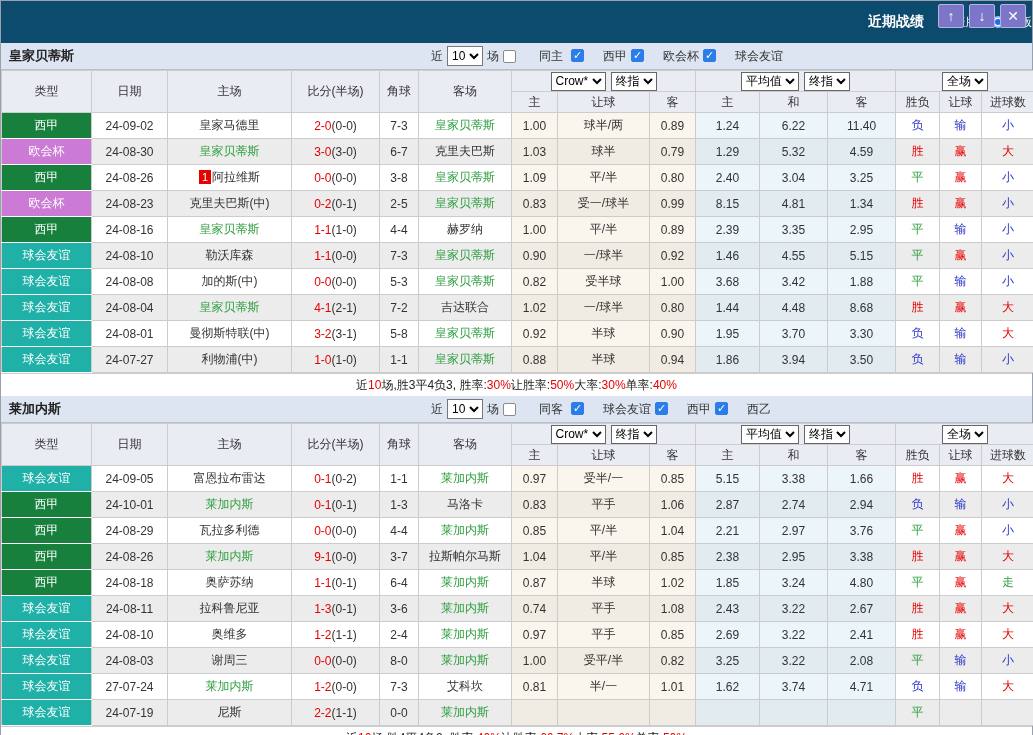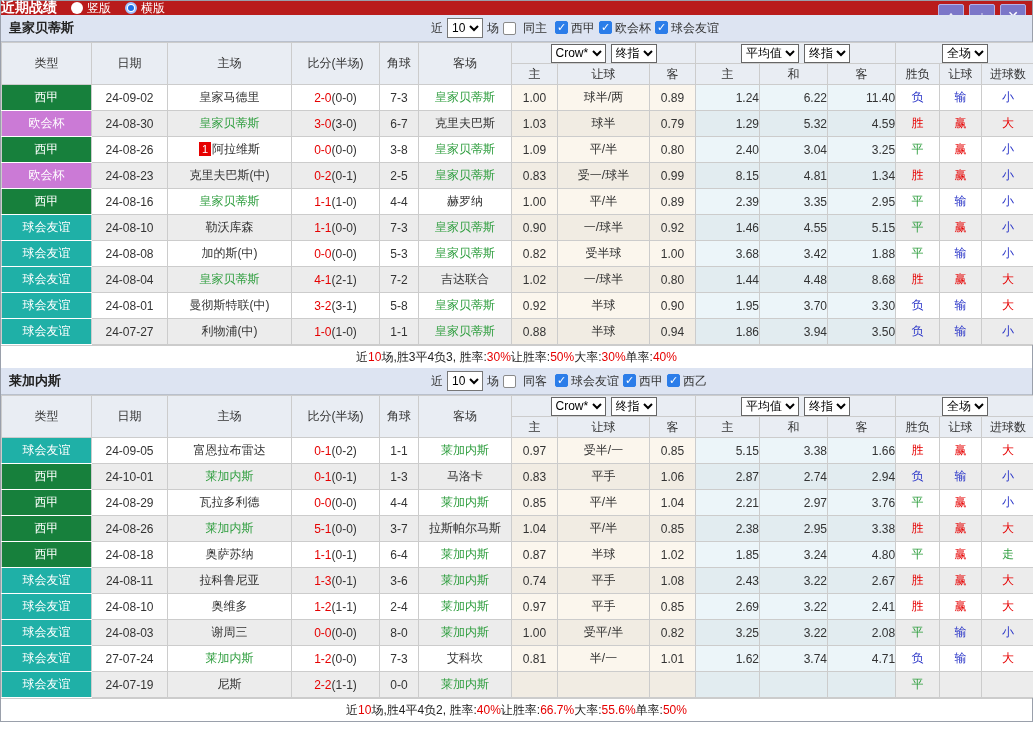--- a/index.html
+++ b/index.html
@@ -1,51 +1,51 @@
 <!DOCTYPE html>
 <html><head>
 <meta charset="utf-8">
 <style>
   * { box-sizing: border-box; margin: 0; padding: 0; }
   html,body { background:#fff; }
   body { width:1033px; font-family:"Liberation Sans","DejaVu Sans",sans-serif; font-size:12px; color:#333; }
   .page { width:1033px; border:1px solid #9aa0ab; }
 
   
-  .titlebar { position:relative; height:14px; background:#b91c1c; display:flex; align-items:center; justify-content:flex-start; }
+  .titlebar { position:relative; height:42px; background:#0c4a6e; display:flex; align-items:center; justify-content:flex-end; }
   .titlebar .title { color:#fff; font-weight:bold; font-size:14px; margin-right:14px; }
   .radio-group { display:flex; align-items:center; gap:14px; }
   .radio-item { display:flex; align-items:center; gap:4px; color:#fff; cursor:pointer; }
   .radio-dot { width:12px; height:12px; border-radius:50%; background:#fff; display:inline-flex; align-items:center; justify-content:center; }
   .radio-dot.sel { border:2px solid #9fc3ff; }
   .radio-dot.sel::after { content:""; width:6px; height:6px; border-radius:50%; background:#1a6fe8; }
   .win-buttons { position:absolute; right:6px; top:3px; display:flex; gap:5px; }
   .win-btn { width:26px; height:24px; background:#7b76c8; border:1px solid #b6b2e4; border-radius:2px; color:#fff; font-size:14px; font-weight:bold; display:flex; align-items:center; justify-content:center; cursor:pointer; line-height:1; }
 
   
   .strip { position:relative; height:27px; background:#dde4f2; border-bottom:1px solid #b9c0cc; display:flex; align-items:center; }
   .strip .team-name { margin-left:8px; font-size:13px; font-weight:bold; color:#222; }
   .strip .controls { position:absolute; left:430px; top:0; height:100%; display:flex; align-items:center; gap:4px; white-space:nowrap; }
   .count-select { height:20px; font-size:12px; border:1px solid #777; background:#fff; }
   .cb { display:inline-block; width:13px; height:13px; border:1px solid #8a8a8a; background:#fff; border-radius:2px; vertical-align:-2px; margin-right:3px; cursor:pointer; }
   .cb.checked { background:#2b7de9; border-color:#2b7de9; position:relative; }
   .cb.checked::after { content:"✓"; position:absolute; left:1px; top:-1px; color:#fff; font-size:11px; font-weight:bold; }
-  .cb-label { margin-right:4px; }
+  .cb-label { margin-right:4px;margin-left:16px; }
 
   
   table { border-collapse:collapse; table-layout:fixed; width:1033px; }
   th, td { border:1px solid #ccc; text-align:center; overflow:hidden; white-space:nowrap; }
   thead th { background:#e9edf3; font-weight:normal; color:#333; height:21px; }
   thead select { height:19px; font-size:12px; border:1px solid #666; background:#fff; }
   tbody td { height:26px; background:#fff; }
   tbody tr.alt td { background:#ececec; }
   td.type { color:#fff; border-color:#fff #ccc; }
   td.crow { background:#fbf6ed; }
   tbody tr.alt td.crow { background:#f1ece3; }
-  td.avg { background:#ecf5f9;text-align:right; }
+  td.avg { background:#ecf5f9; }
   tbody tr.alt td.avg { background:#e2ecf0; }
   .team-self { color:#2f9e3f; }
   .score-ft { color:#e60000; }
   .badge1 { display:inline-block; background:#e60000; color:#fff; padding:0 3px; margin-right:1px; font-size:11px; line-height:14px; }
   .summary { height:23px; background:#fff; border-top:1px solid #ccc; display:flex; align-items:center; justify-content:center; font-size:12px; color:#222; }
   .summary .red { color:#e60000; }
   .sel-wrap { display:flex; align-items:center; justify-content:center; gap:5px; }
 </style>
 </head>
 <body>
@@ -453,21 +453,21 @@
               <td class="avg">2.97</td>
               <td class="avg">3.76</td>
               <td style="color: rgb(47, 158, 63);">平</td>
               <td style="color: rgb(230, 0, 0);">赢</td>
               <td style="color: rgb(42, 53, 200);">小</td>
             </tr>
             <tr class="alt">
               <td class="type" style="background: rgb(23, 128, 60);">西甲</td>
               <td>24-08-26</td>
               <td><span class="team-self">莱加内斯</span></td>
-              <td><span class="score-ft">5-1</span><span>(0-0)</span></td>
+              <td><span class="score-ft">9-1</span><span>(0-0)</span></td>
               <td>3-7</td>
               <td><span>拉斯帕尔马斯</span></td>
               <td class="crow">1.04</td>
               <td class="crow">平/半</td>
               <td class="crow">0.85</td>
               <td class="avg">2.38</td>
               <td class="avg">2.95</td>
               <td class="avg">3.38</td>
               <td style="color: rgb(230, 0, 0);">胜</td>
               <td style="color: rgb(230, 0, 0);">赢</td>

